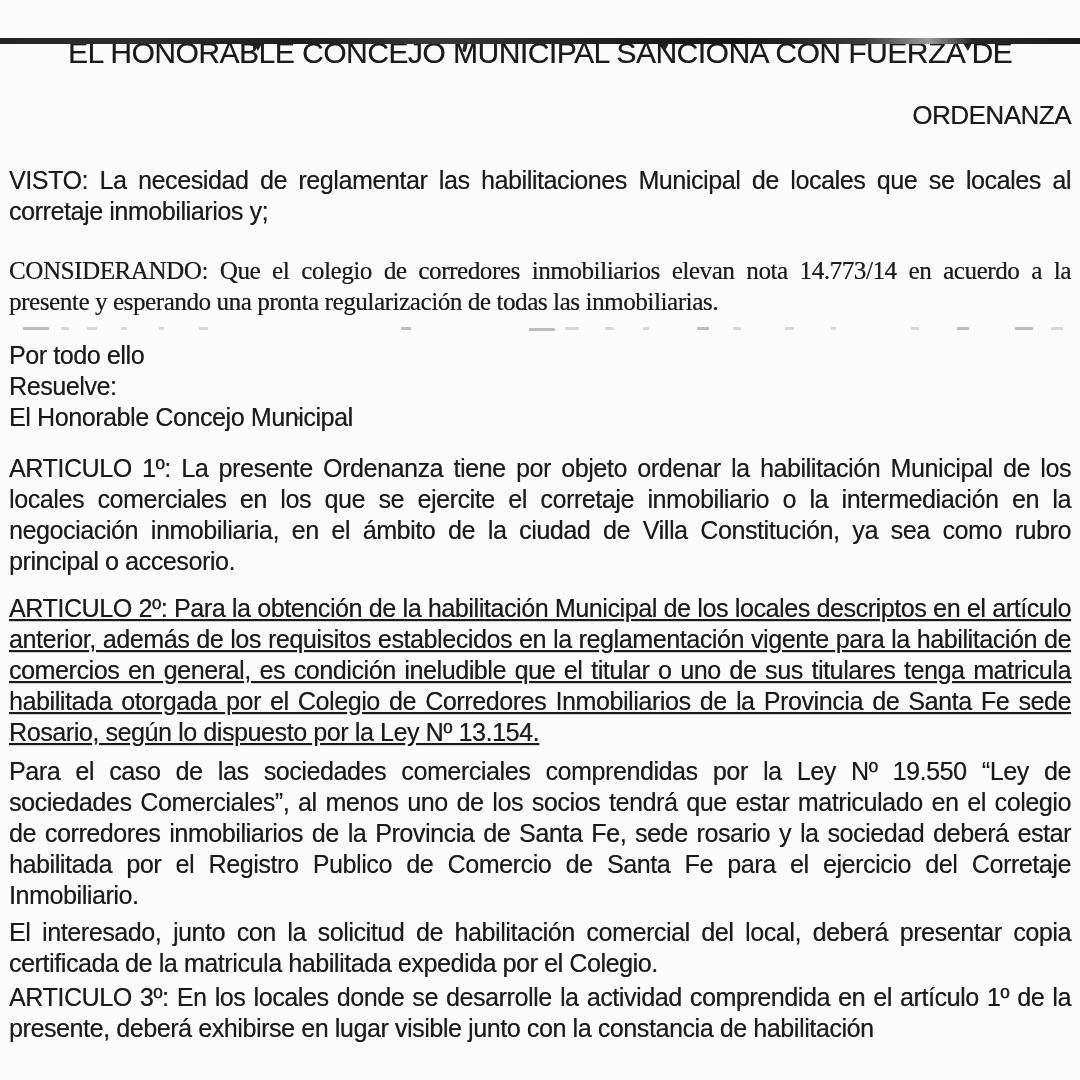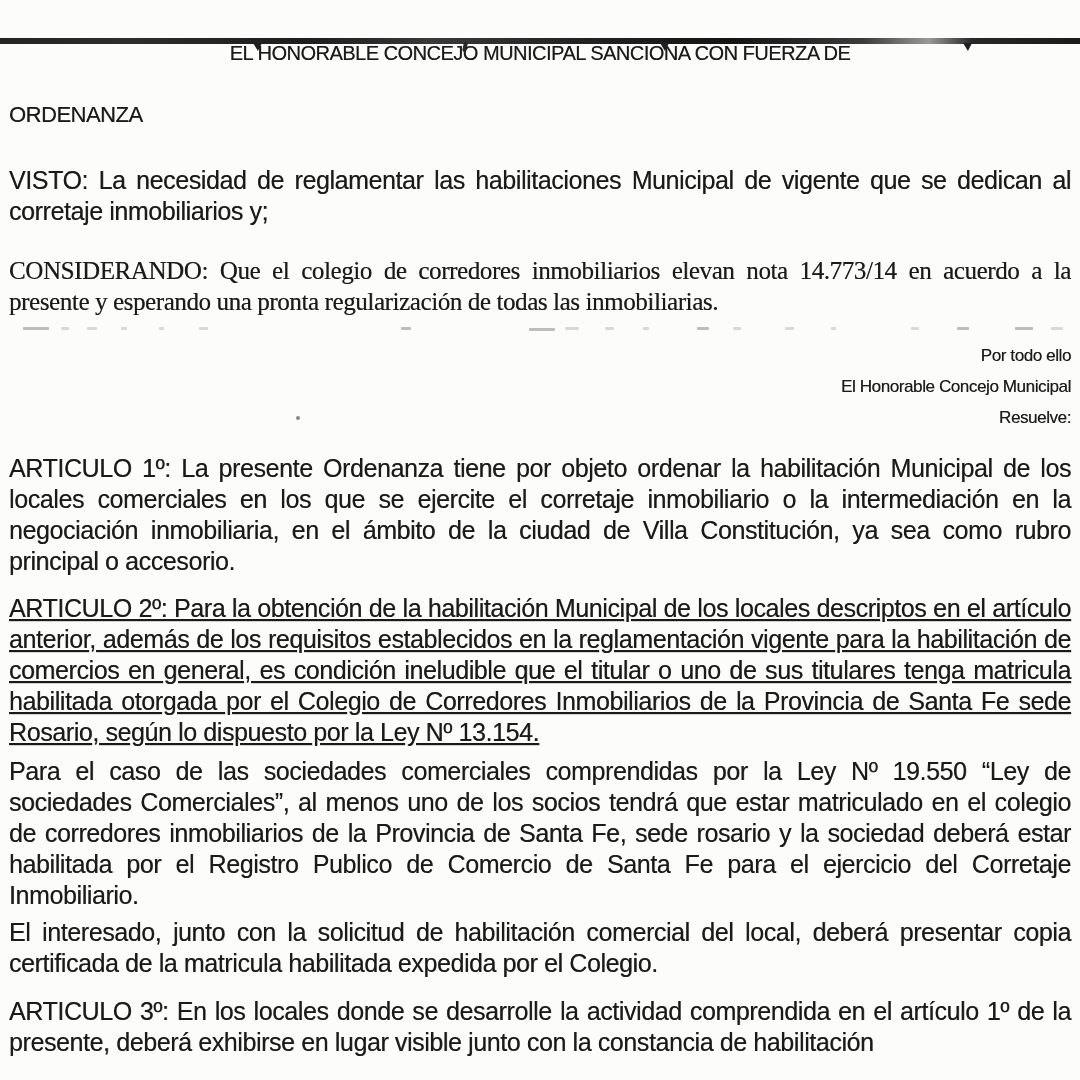--- a/index.html
+++ b/index.html
@@ -45,54 +45,54 @@
     width: 4px;
     height: 10px;
     background: #2a2a2a;
     border-radius: 0 0 3px 3px;
     transform: rotate(12deg);
   }
   
   .title {
     margin-top: 38px;
     text-align: center;
-    font-size: 20px;
+    font-size: 30px;
     letter-spacing: -0.5px;
     line-height: 30px;
     text-shadow: 0.3px 0.3px 0 rgba(0,0,0,0.55);
   }
   .subtitle {
     margin-top: 32px;
-    text-align: left;
-    font-size: 22px;
+    text-align: right;
+    font-size: 26px;
     letter-spacing: -0.5px;
     line-height: 30px;
     text-shadow: 0.3px 0.3px 0 rgba(0,0,0,0.55);
   }
   
   .para {
     font-size: 25px;
     letter-spacing: -0.4px;
     line-height: 31px;
     text-align: justify;
     text-justify: inter-word;
     text-shadow: 0.3px 0.3px 0 rgba(0,0,0,0.55);
   }
   .mt-visto       { margin-top: 35px; }
   .mt-consid      { margin-top: 28px; font-family: Liberation Serif, serif; }
   .mt-art1        { margin-top: 20px; }
   .mt-art2        { margin-top: 16px; text-decoration: underline; }
   .mt-art2b       { margin-top: 8px; }
   .mt-art2c       { margin-top: 6px; }
-  .mt-art3        { margin-top: 17px; }
+  .mt-art3        { margin-top: 3px; }
   
   .preamble {
     margin-top: 5px;
-    text-align: right;
-    font-size: 17px;
+    text-align: left;
+    font-size: 25px;
     letter-spacing: -0.4px;
     line-height: 31px;
     text-shadow: 0.3px 0.3px 0 rgba(0,0,0,0.55);
   }
   
   .smudge-row {
     position: relative;
     margin-top: 10px;
     height: 8px;
   }
@@ -121,21 +121,21 @@
 
   <div class="top-band"></div>
   <span class="band-mark" style="left:253px"></span>
   <span class="band-comma" style="left:463px"></span>
   <span class="band-mark" style="left:660px"></span>
   <span class="band-mark" style="left:963px"></span>
 
   <div class="title">EL HONORABLE CONCEJO MUNICIPAL SANCIONA CON FUERZA DE</div>
   <div class="subtitle">ORDENANZA</div>
 
-  <div class="para mt-visto">VISTO: La necesidad de reglamentar las habilitaciones Municipal  de vigente que se dedican al corretaje inmobiliarios y;</div>
+  <div class="para mt-visto">VISTO: La necesidad de reglamentar las habilitaciones Municipal  de locales que se locales al corretaje inmobiliarios y;</div>
 
   <div class="para mt-consid">CONSIDERANDO: Que el colegio de corredores inmobiliarios elevan nota 14.773/14 en acuerdo a la presente y esperando una pronta regularización de todas las inmobiliarias.</div>
 
   <div class="smudge-row">
     <span class="sm" style="left:14px;  width:26px"></span>
     <span class="sm lite" style="left:52px;  width:8px"></span>
     <span class="sm lite" style="left:78px;  width:10px"></span>
     <span class="sm lite" style="left:112px; width:6px"></span>
     <span class="sm lite" style="left:150px; width:5px"></span>
     <span class="sm lite" style="left:190px; width:9px"></span>
@@ -151,22 +151,22 @@
     <span class="sm lite" style="left:902px; width:8px"></span>
     <span class="sm" style="left:948px; width:12px"></span>
     <span class="sm" style="left:1006px;width:18px"></span>
     <span class="sm lite" style="left:1042px;width:12px"></span>
   </div>
 
   <span class="stray-dot"></span>
 
   <div class="preamble">
     <div>Por todo ello</div>
+    <div>Resuelve:</div>
     <div>El Honorable Concejo Municipal</div>
-    <div>Resuelve:</div>
   </div>
 
   <div class="para mt-art1">ARTICULO 1º: La presente Ordenanza tiene por objeto ordenar la habilitación Municipal de los locales comerciales en los que se ejercite el corretaje inmobiliario o la intermediación en la negociación inmobiliaria, en el ámbito de la ciudad de Villa Constitución, ya sea como rubro principal o accesorio.</div>
   <div class="para mt-art2">ARTICULO 2º: Para la obtención de la habilitación Municipal de los locales descriptos en el artículo anterior, además de los requisitos establecidos en la reglamentación vigente para la habilitación de comercios en general, es condición ineludible que el titular o uno de sus titulares tenga matricula habilitada otorgada por el Colegio de Corredores Inmobiliarios de la Provincia de Santa Fe sede Rosario, según lo dispuesto por la Ley Nº 13.154.</div>
   <div class="para mt-art2b">Para el caso de las sociedades comerciales comprendidas por la Ley Nº 19.550 “Ley de sociedades Comerciales”, al menos uno de los socios tendrá que estar matriculado en el colegio de corredores inmobiliarios de la Provincia de Santa Fe, sede rosario y la sociedad deberá estar habilitada por el Registro Publico de Comercio de Santa Fe para el ejercicio del Corretaje Inmobiliario.</div>
   <div class="para mt-art2c">El interesado, junto con la solicitud de habilitación comercial del local, deberá presentar copia certificada de la matricula habilitada expedida por el Colegio.</div>
   <div class="para mt-art3">ARTICULO 3º: En los locales donde se desarrolle la actividad comprendida en el artículo 1º de la presente, deberá exhibirse en lugar visible junto con la constancia de habilitación</div>
 
 </div>
 

